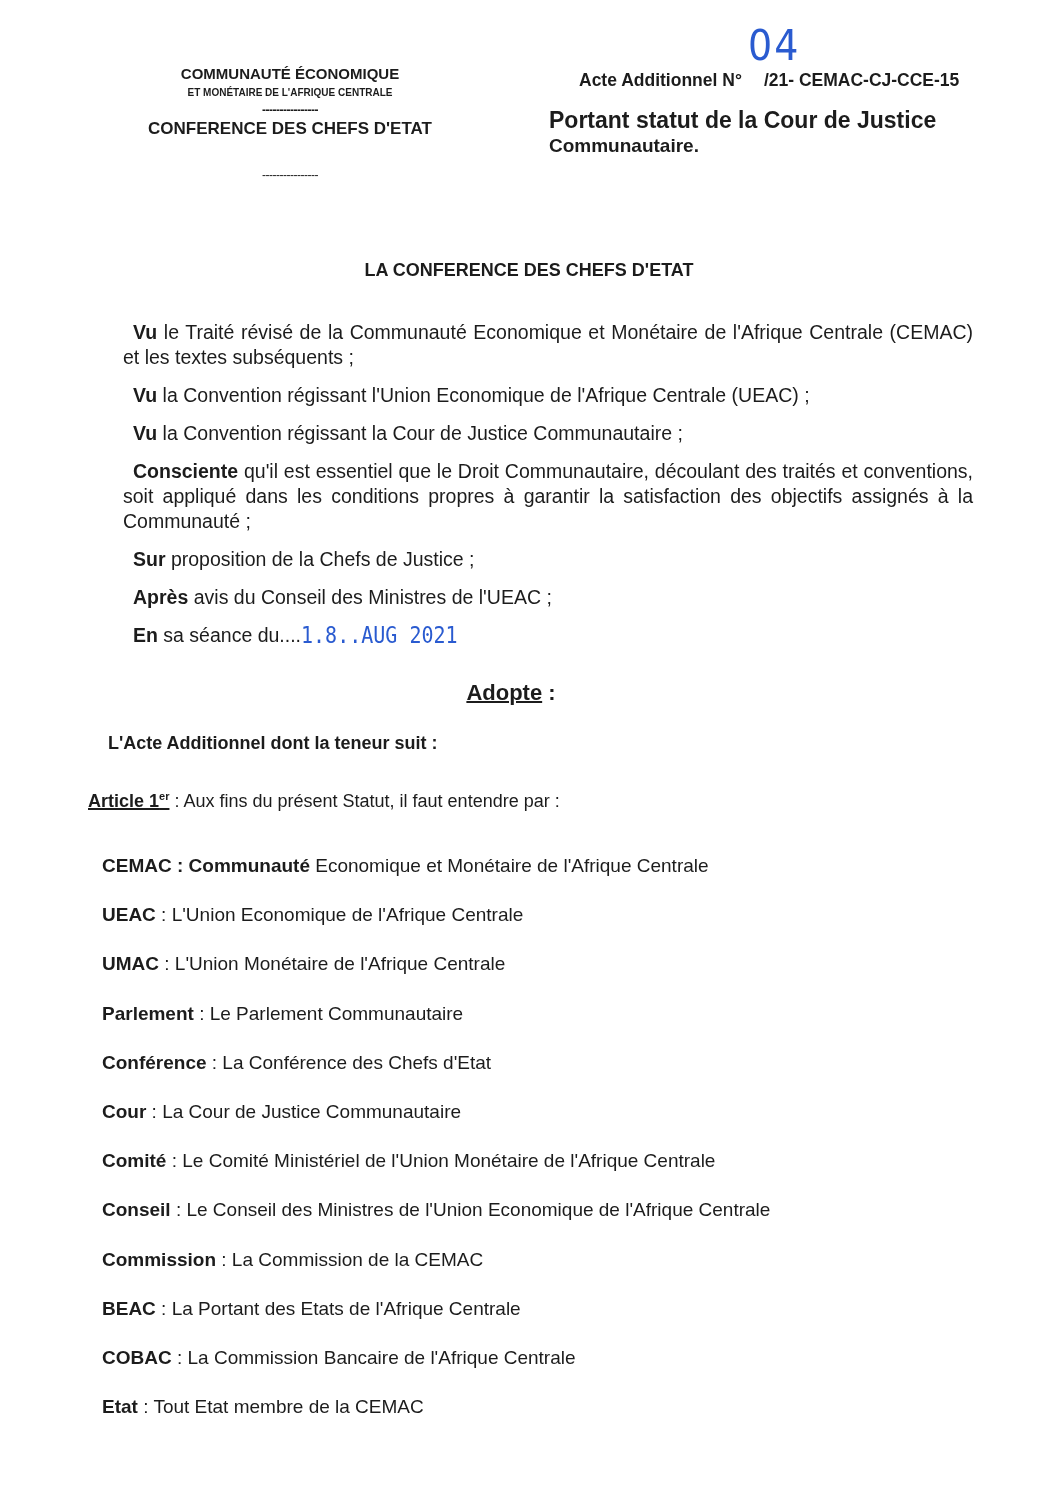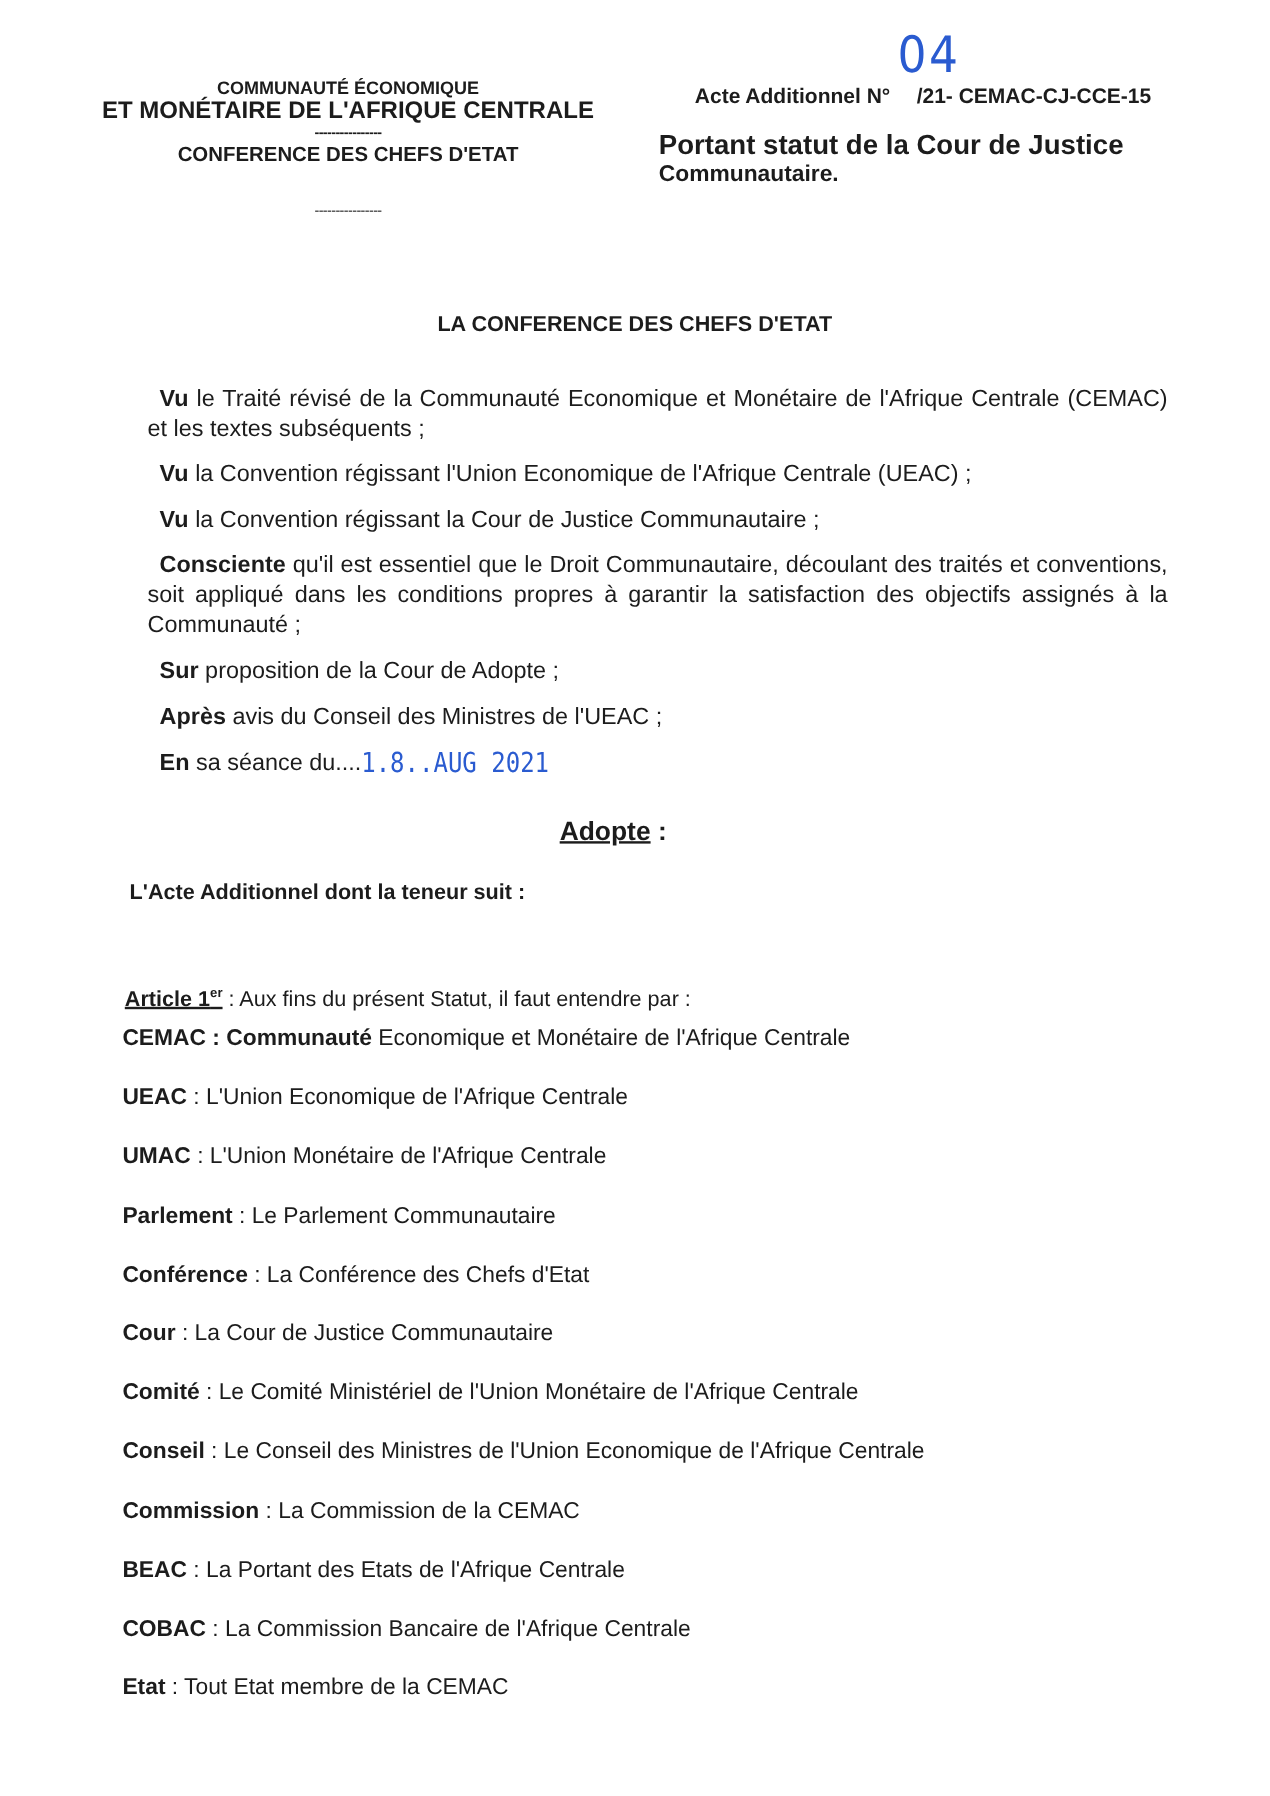--- a/index.html
+++ b/index.html
@@ -3,42 +3,42 @@
 <meta charset="utf-8">
 <style>
   html, body { margin: 0; padding: 0; background: #ffffff; }
   body {
     width: 1058px; height: 1497px; position: relative; overflow: hidden;
     font-family: "Liberation Sans", sans-serif; color: #1c1c1c;
   }
   .abs { position: absolute; }
   .hdr-left { left: 80px; top: 64px; width: 420px; text-align: center; font-weight: bold; }
   .hdr-left .l1 { font-size: 15px; line-height: 19px; }
-  .hdr-left .l2 { font-size: 20px; line-height: 19px; }
+  .hdr-left .l2 { font-size: 10px; line-height: 19px; }
   .hdr-left .sep1 { font-size: 12px; line-height: 12px; margin-top: 2px; letter-spacing: -0.5px; }
   .hdr-left .l3 { font-size: 17px; line-height: 22px; margin-top: 2px; }
   .hdr-left .sep2 { font-size: 12px; letter-spacing: -0.5px; margin-top: 28px; font-weight: normal; }
 
   .ref { left: 579px; top: 70px; font-weight: bold; font-size: 17.5px; white-space: nowrap; }
   .ref .gap { display: inline-block; width: 22px; }
   .stamp-no { left: 748px; top: 24px; font-family: "DejaVu Sans", sans-serif; color: #2a5bd0; font-size: 38px; font-weight: normal; letter-spacing: 2px; transform: scaleY(1.1); }
   .title2 { left: 549px; top: 106px; font-weight: bold; }
   .title2 .t1 { font-size: 23px; line-height: 28px; }
   .title2 .t2 { font-size: 19px; line-height: 24px; }
 
   .conf-title { left: 0; width: 1058px; top: 260px; text-align: center; font-weight: bold; font-size: 18px; }
   .recitals { left: 123px; top: 320px; width: 850px; font-size: 19.5px; line-height: 25px; }
   .recitals p { margin: 0 0 13px 0; text-align: justify; }
   .recitals b { font-weight: bold; margin-left: 10px; }
   .stamp-date { color: #2a5bd0; font-family: "DejaVu Sans Mono", monospace; font-size: 20px; transform: scaleY(1.15); display: inline-block; }
 
   .adopte { left: 0; width: 992px; top: 680px; text-align: center; font-weight: bold; font-size: 22px; padding-left: 30px; box-sizing: border-box; }
   .adopte u { text-decoration: underline; text-decoration-thickness: 2px; }
   .acte-suit { left: 108px; top: 733px; font-weight: bold; font-size: 18px; }
-  .art1 { left: 104px; top: 790px; font-size: 18px; margin-top: 32px; }
+  .art1 { left: 88px; top: 790px; font-size: 18px; }
   .art1 .lab { font-weight: bold; text-decoration: underline; text-decoration-thickness: 2px; }
   .art1 sup { font-size: 11px; }
 
   .defs { left: 102px; top: 855px; width: 900px; font-size: 19px; }
   .def { height: 49.2px; white-space: nowrap; }
   .def b { font-weight: bold; }
 </style>
 </head>
 <body>
 
@@ -59,21 +59,21 @@
   <div class="t2">Communautaire.</div>
 </div>
 
 <div class="abs conf-title">LA CONFERENCE DES CHEFS D'ETAT</div>
 
 <div class="abs recitals">
   <p><b>Vu</b><span> le Traité révisé de la Communauté Economique et Monétaire de l'Afrique Centrale (CEMAC) et les textes subséquents ;</span></p>
   <p><b>Vu</b><span> la Convention régissant l'Union Economique de l'Afrique Centrale (UEAC) ;</span></p>
   <p><b>Vu</b><span> la Convention régissant la Cour de Justice Communautaire ;</span></p>
   <p><b>Consciente</b><span> qu'il est essentiel que le Droit Communautaire, découlant des traités et conventions, soit appliqué dans les conditions propres à garantir la satisfaction des objectifs assignés à la Communauté ;</span></p>
-  <p><b>Sur</b><span> proposition de la Cour de Adopte ;</span></p>
+  <p><b>Sur</b><span> proposition de la Chefs de Justice ;</span></p>
   <p><b>Après</b><span> avis du Conseil des Ministres de l'UEAC ;</span></p>
   <p><b>En</b><span> sa séance du....</span><span class="stamp-date">1.8..AUG 2021</span></p>
 </div>
 
 <div class="abs adopte"><u>Adopte</u><span> :</span></div>
 
 <div class="abs acte-suit">L'Acte Additionnel dont la teneur suit :</div>
 
 <div class="abs art1">
   <span class="lab"><span>Article 1</span><sup>er</sup></span><span> : Aux fins du présent Statut, il faut entendre par :</span>

